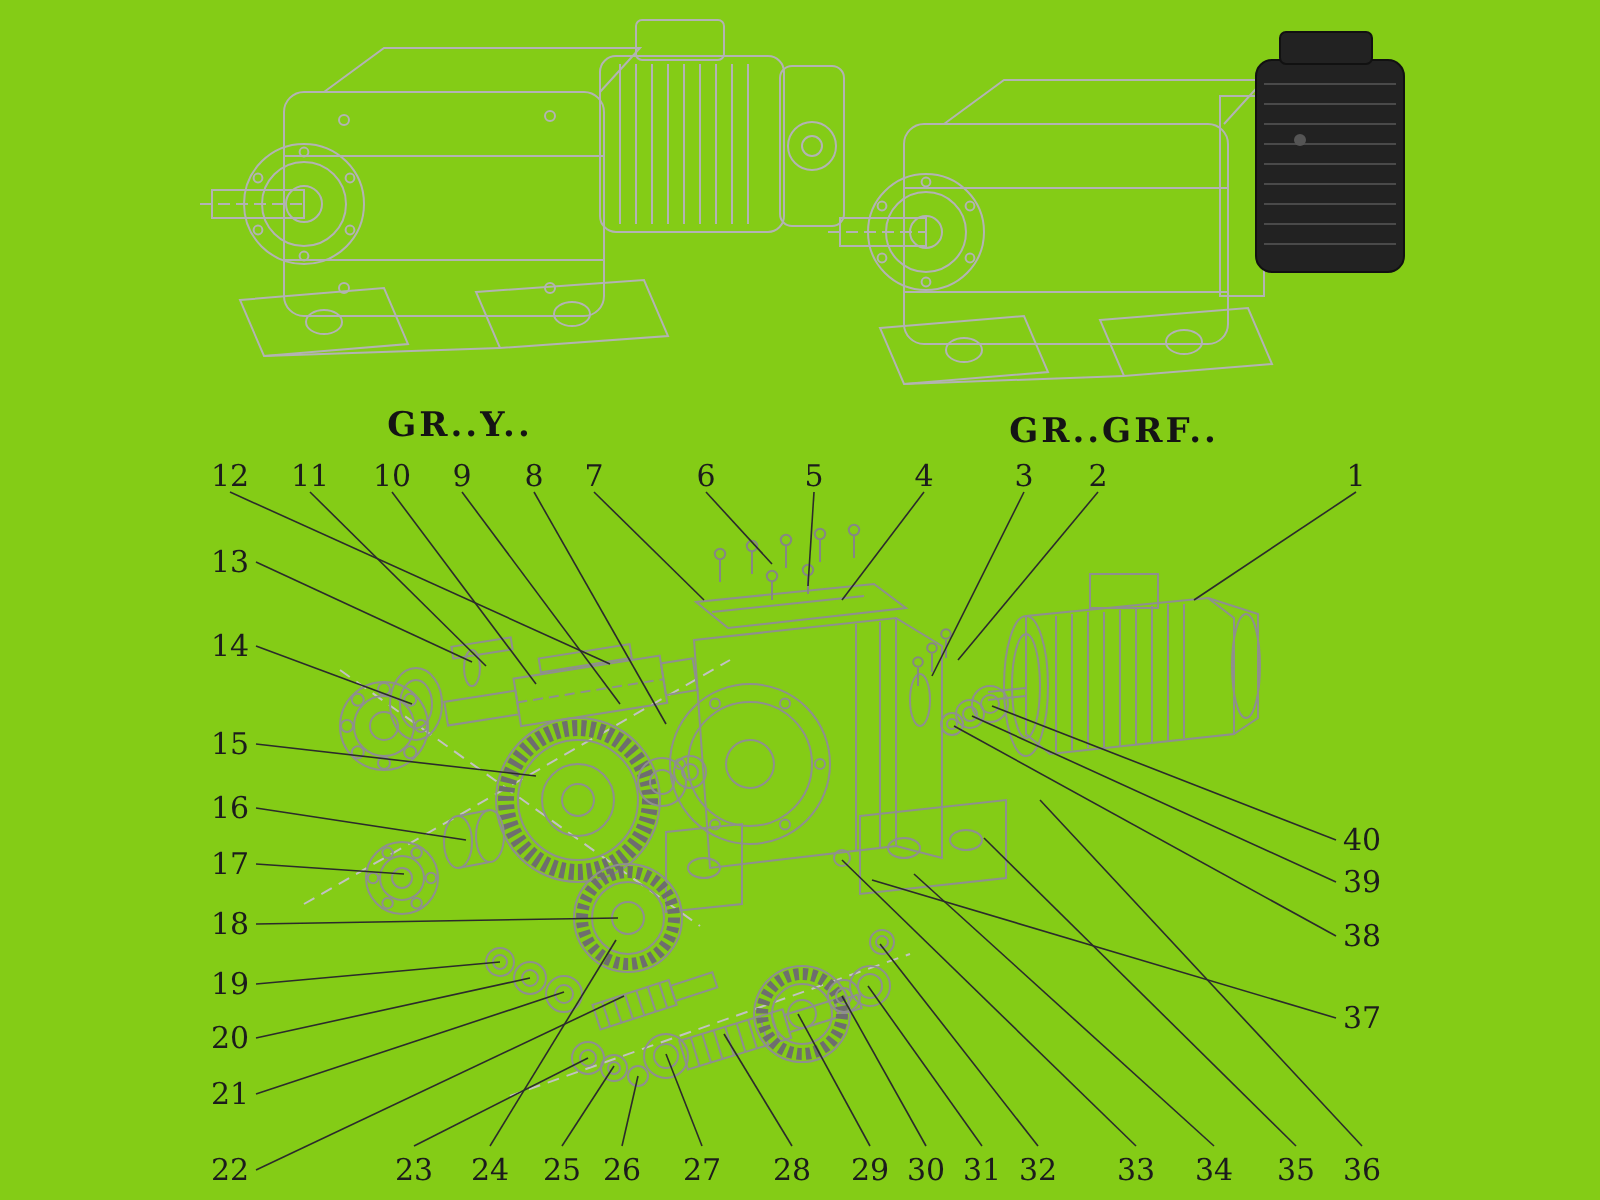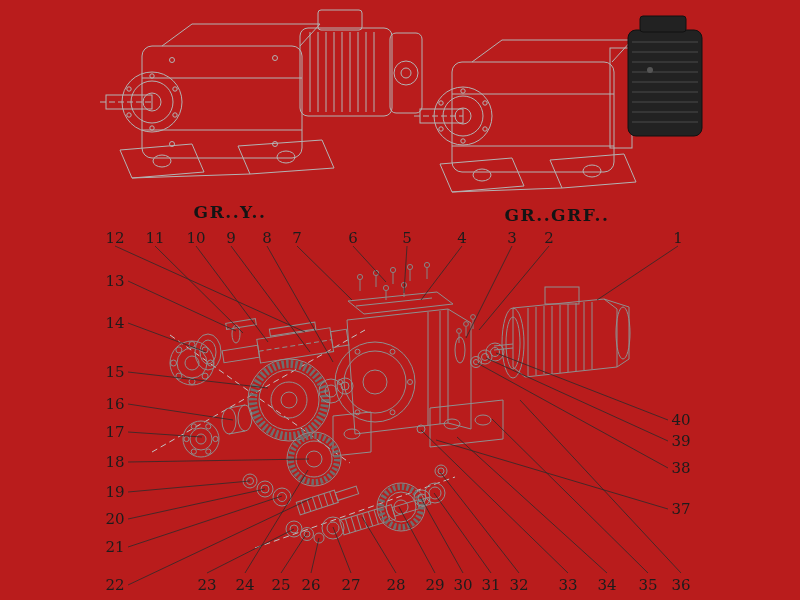--- a/index.html
+++ b/index.html
@@ -1,16 +1,16 @@
 <!DOCTYPE html>
 <html><head>
 <meta charset="utf-8">
 <style>
   html,body{margin:0;padding:0;background:#fff;}
-  #stage{position:relative;width:800px;height:600px;background:#b91c1c;overflow:hidden;font-family:"DejaVu Serif",serif;}
+  #stage{position:relative;width:800px;height:600px;background:#84cc16;overflow:hidden;font-family:"DejaVu Serif",serif;}
   #stage svg{position:absolute;left:0;top:0;}
   .variant-label{font-family:"DejaVu Serif",serif;font-size:17px;font-weight:bold;fill:#141414;letter-spacing:1.5px;}
   .callout{font-family:"DejaVu Serif",serif;font-size:15px;fill:#1c1c1c;}
   .leader{stroke:#2b2b2b;stroke-width:0.8;fill:none;}
 </style>
 </head>
 <body>
 
 <div id="stage">
 <svg width="800" height="600" viewBox="0 0 800 600">

